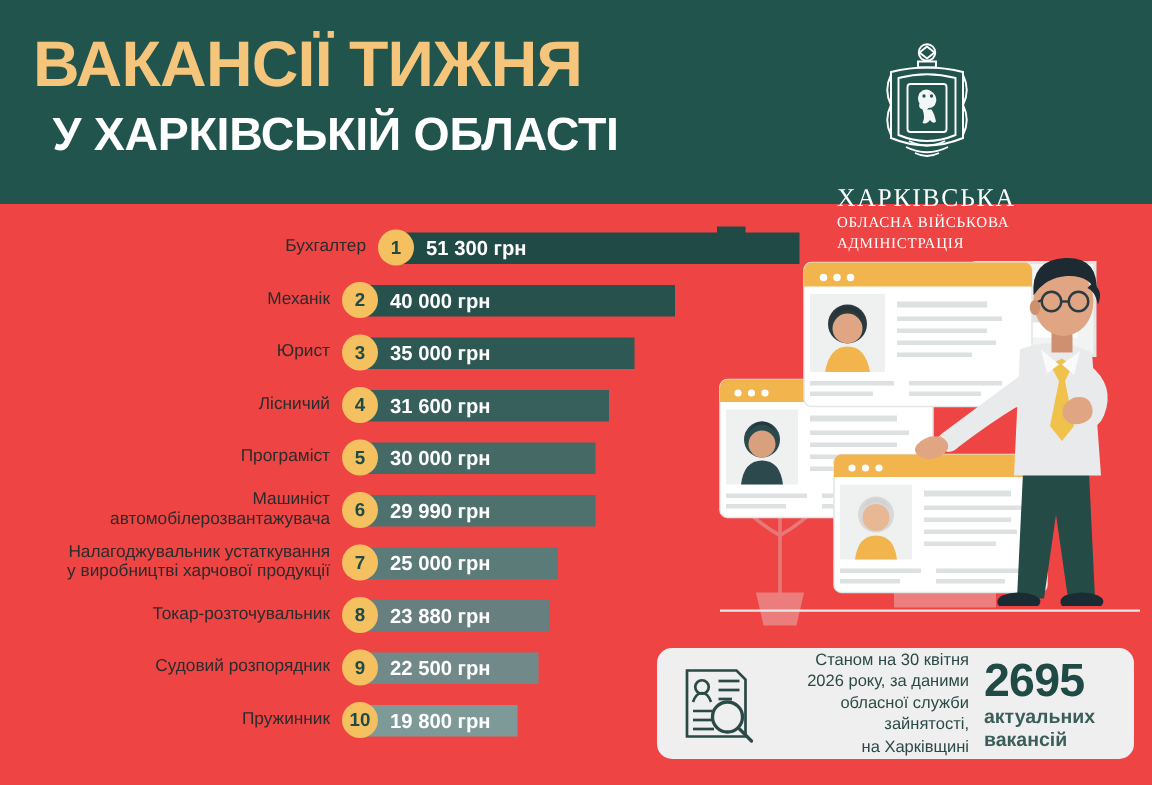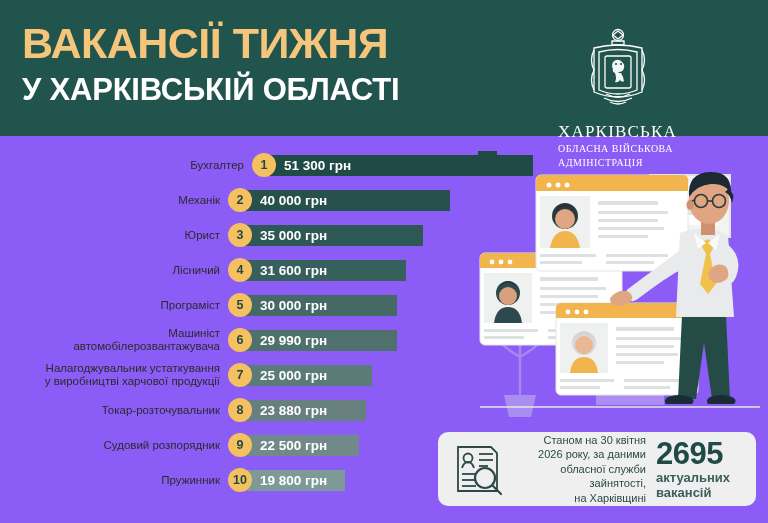--- a/index.html
+++ b/index.html
@@ -8,21 +8,21 @@
     background: #ffffff;
   }
   body {
     font-family: "Liberation Sans", sans-serif;
   }
   .page {
     position: relative;
     width: 768px;
     height: 523px;
     overflow: hidden;
-    background: #8b5cf6;
+    background: #ef4444;
   }
 
   
   .header {
     position: absolute;
     left: 0; top: 0;
     width: 768px;
     height: 136px;
     background: #22544E;
   }
@@ -41,20 +41,21 @@
     white-space: nowrap;
   }
   .title-sub {
     font-size: 31px;
     font-weight: bold;
     color: #FFFFFF;
     letter-spacing: -0.2px;
     line-height: 40px;
     white-space: nowrap;
     margin-top: 2px;
+    margin-left: 13px;
   }
 
   
   .logo {
     position: absolute;
     left: 558px;
     top: 28px;
     display: flex;
     align-items: center;
     gap: 10px;

